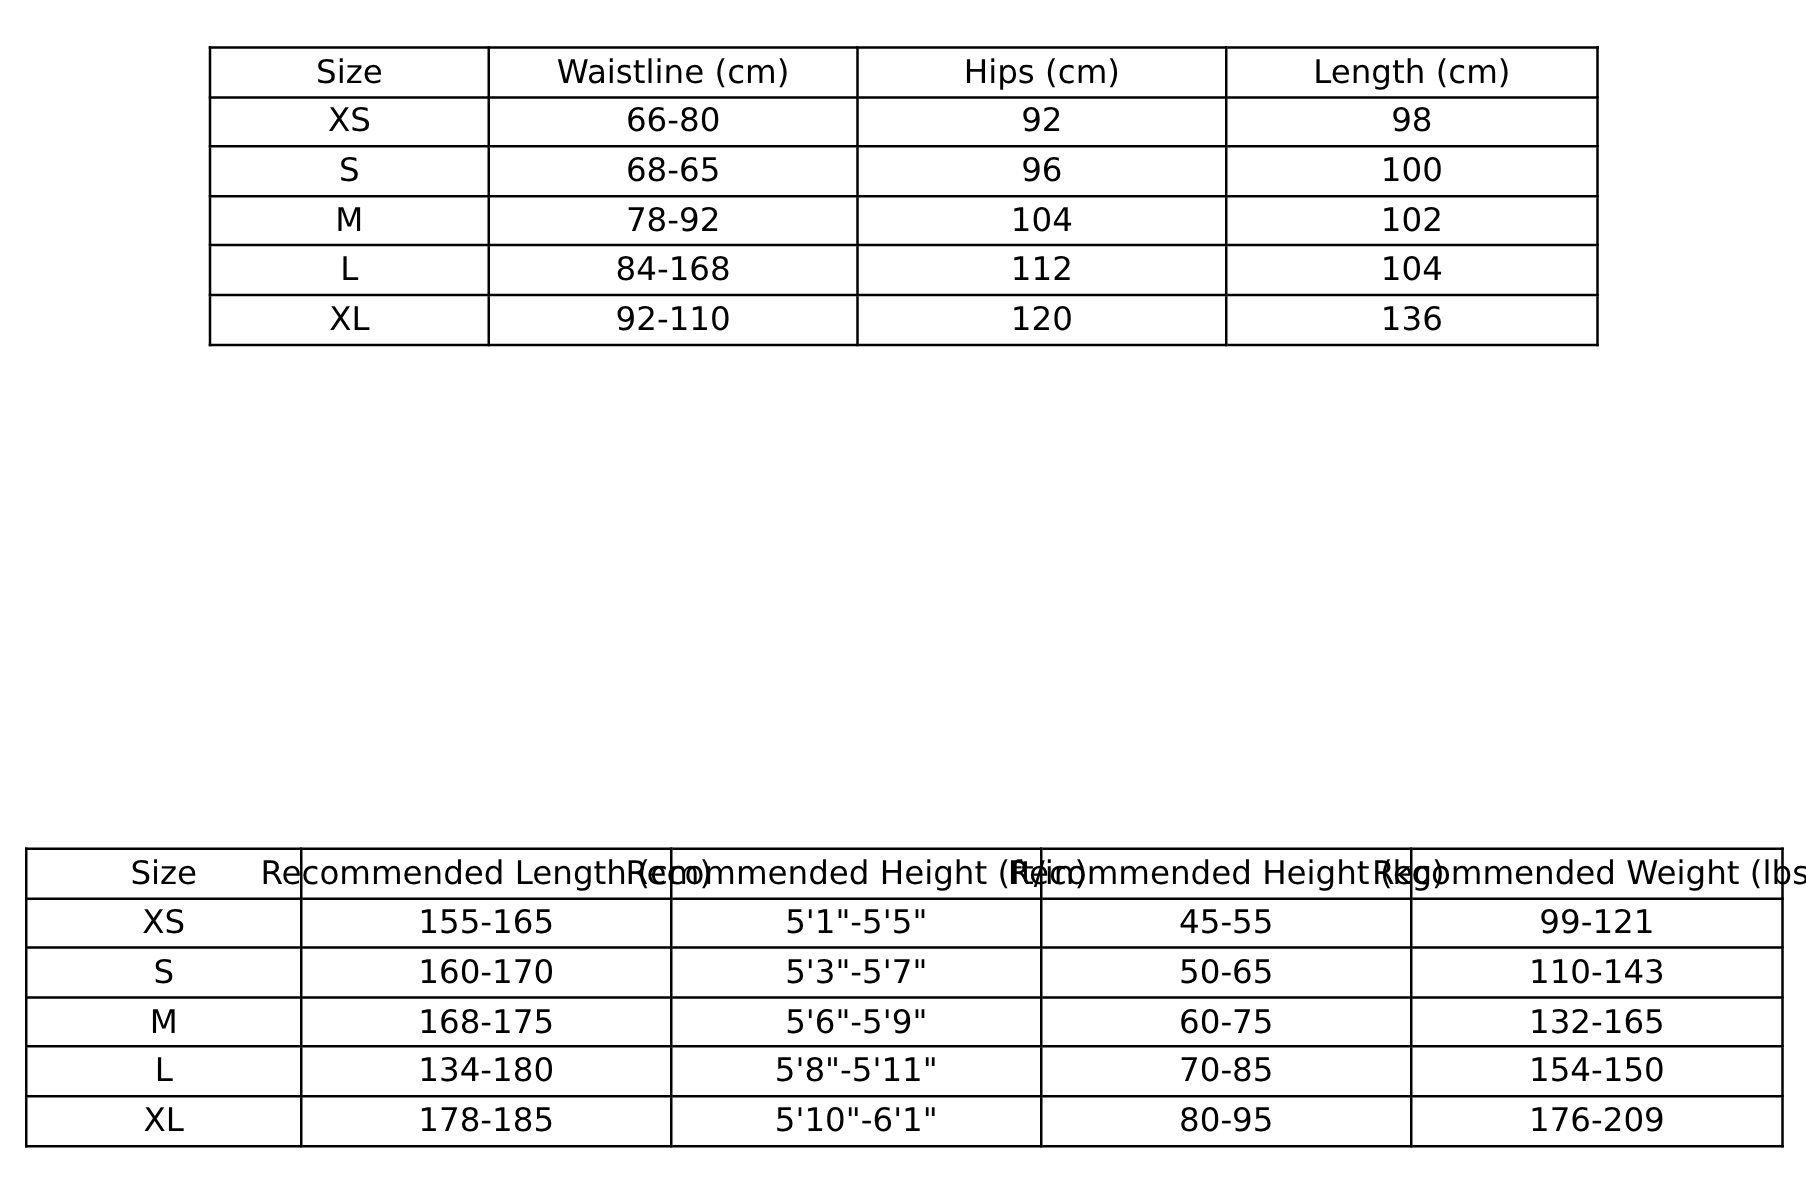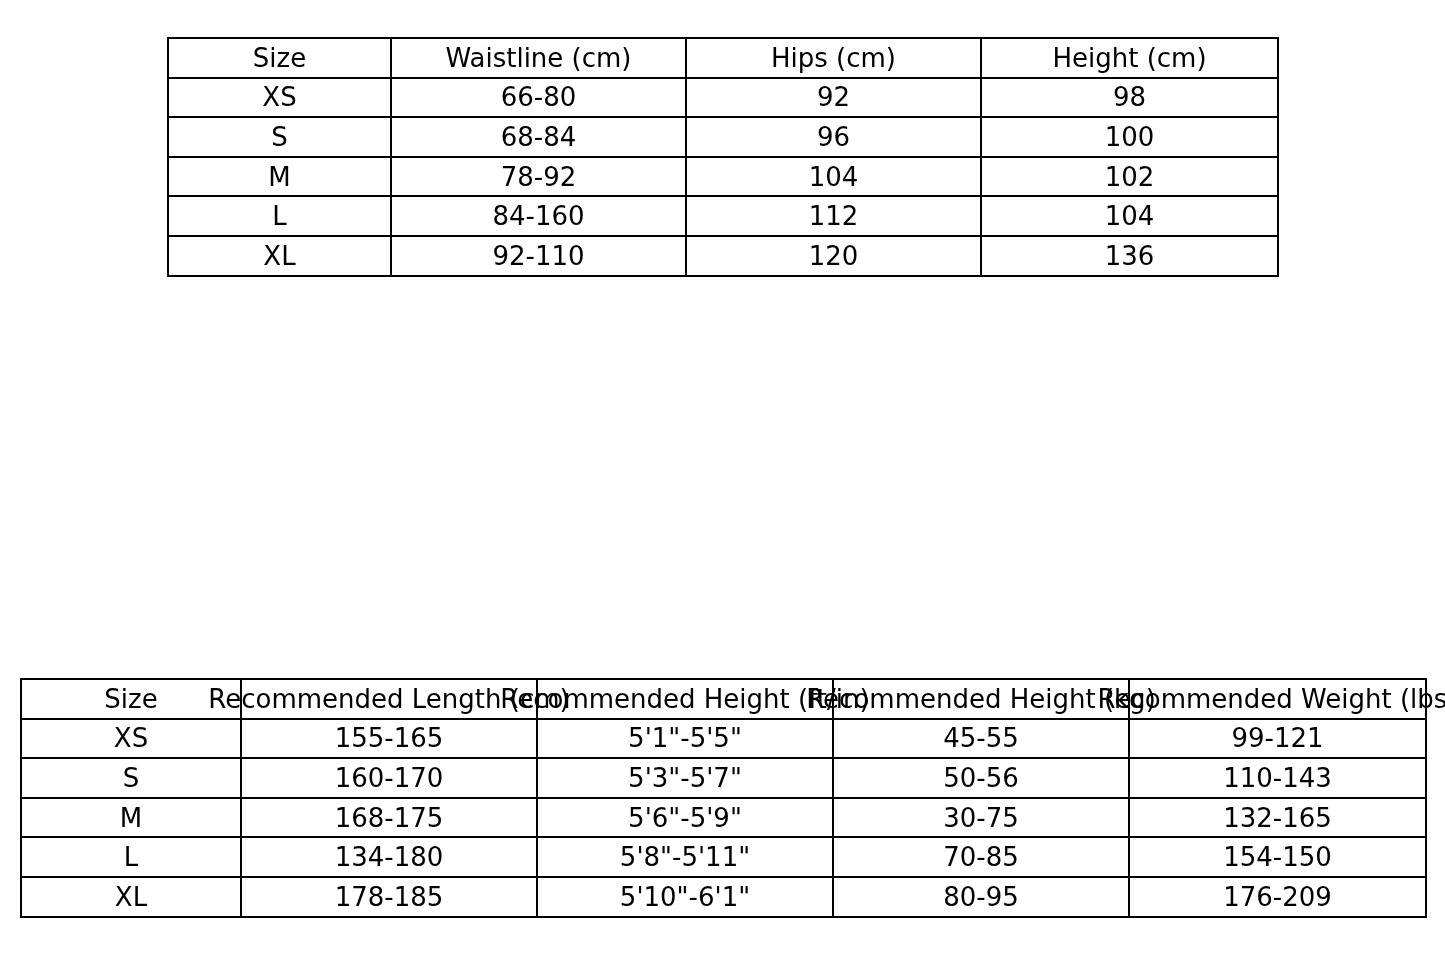--- a/index.html
+++ b/index.html
@@ -91,45 +91,45 @@
       <col class="c0">
         <col class="c1">
         <col class="c2">
         <col class="c3">
     </colgroup>
     <thead>
       <tr>
         <th>Size</th>
         <th>Waistline (cm)</th>
         <th>Hips (cm)</th>
-        <th>Height (cm)</th>
+        <th>Length (cm)</th>
       </tr>
     </thead>
     <tbody>
       <tr>
         <td>XS</td>
         <td>66-80</td>
         <td>92</td>
         <td>98</td>
       </tr>
       <tr>
         <td>S</td>
-        <td>68-84</td>
+        <td>68-65</td>
         <td>96</td>
         <td>100</td>
       </tr>
       <tr>
         <td>M</td>
         <td>78-92</td>
         <td>104</td>
         <td>102</td>
       </tr>
       <tr>
         <td>L</td>
-        <td>84-160</td>
+        <td>84-168</td>
         <td>112</td>
         <td>104</td>
       </tr>
       <tr>
         <td>XL</td>
         <td>92-110</td>
         <td>120</td>
         <td>136</td>
       </tr>
     </tbody>
@@ -167,28 +167,28 @@
         <td>XS</td>
         <td>155-165</td>
         <td>5'1"-5'5"</td>
         <td>45-55</td>
         <td>99-121</td>
       </tr>
       <tr>
         <td>S</td>
         <td>160-170</td>
         <td>5'3"-5'7"</td>
-        <td>50-56</td>
+        <td>50-65</td>
         <td>110-143</td>
       </tr>
       <tr>
         <td>M</td>
         <td>168-175</td>
         <td>5'6"-5'9"</td>
-        <td>30-75</td>
+        <td>60-75</td>
         <td>132-165</td>
       </tr>
       <tr>
         <td>L</td>
         <td>134-180</td>
         <td>5'8"-5'11"</td>
         <td>70-85</td>
         <td>154-150</td>
       </tr>
       <tr>

